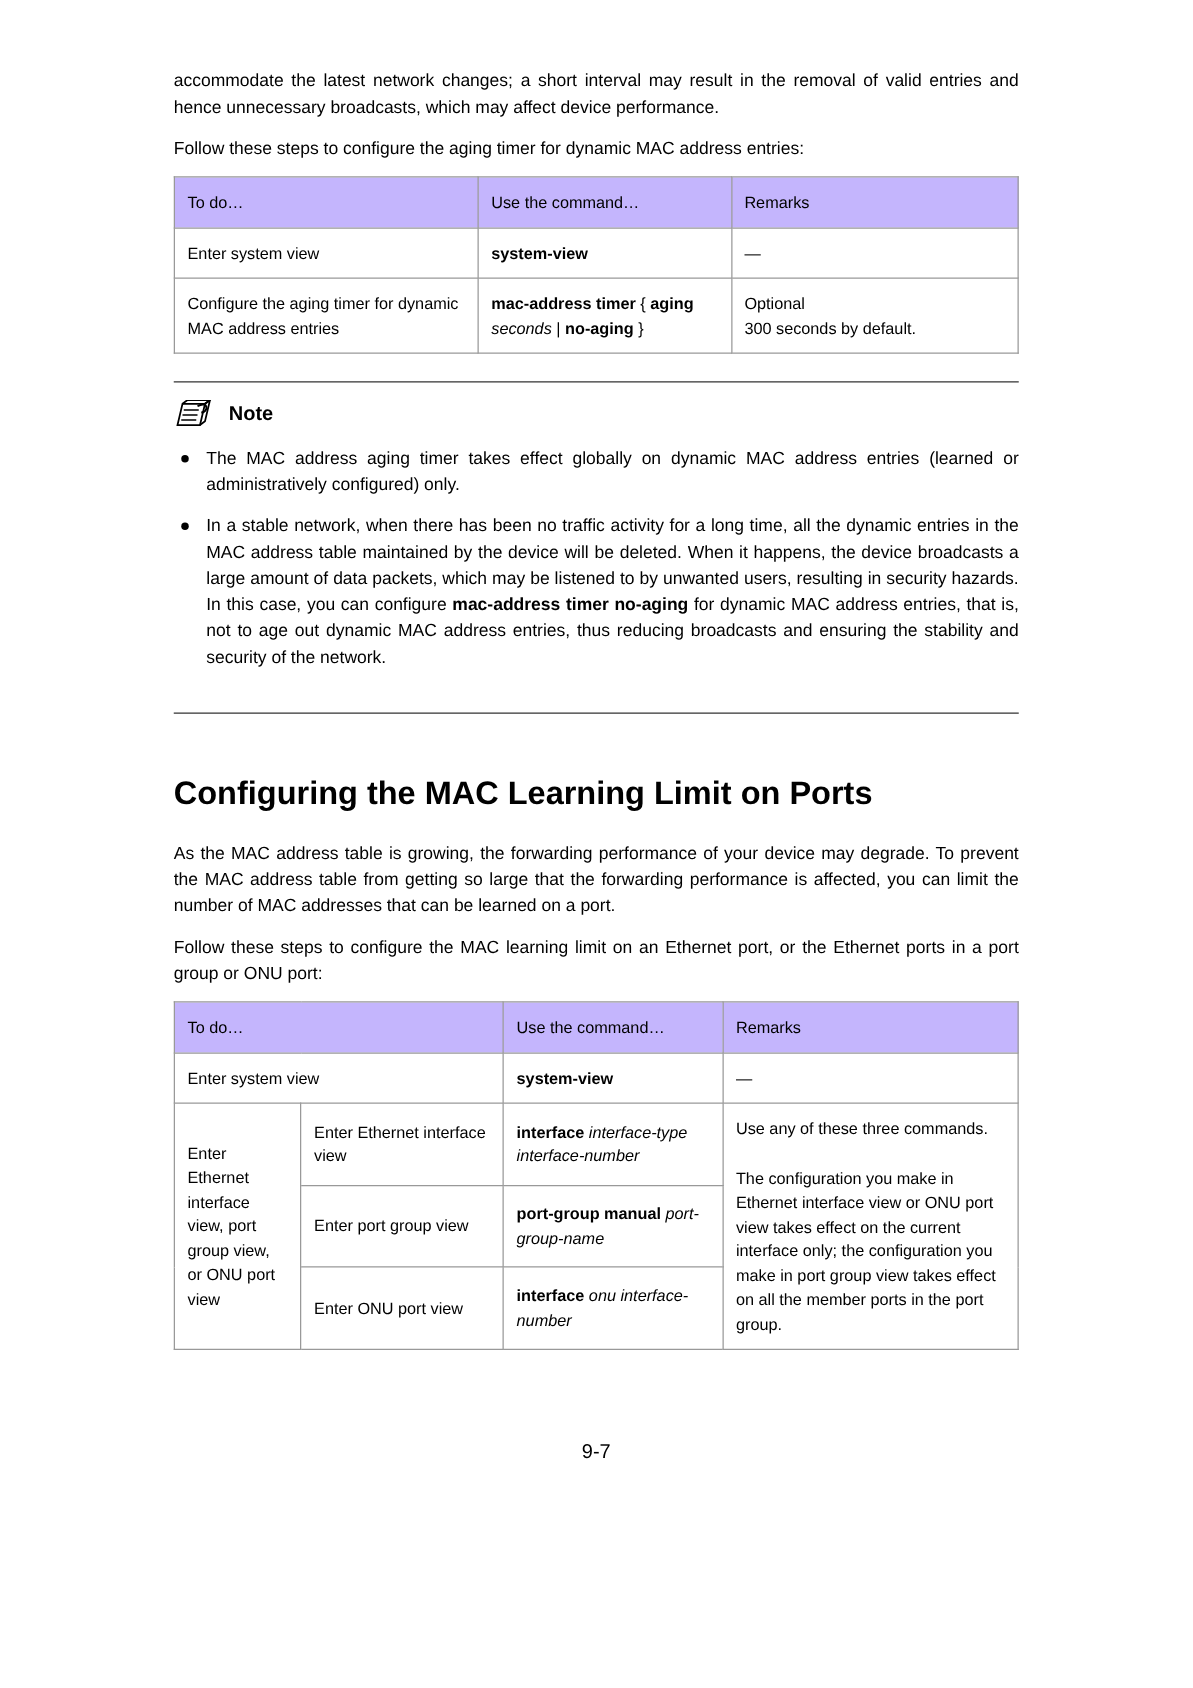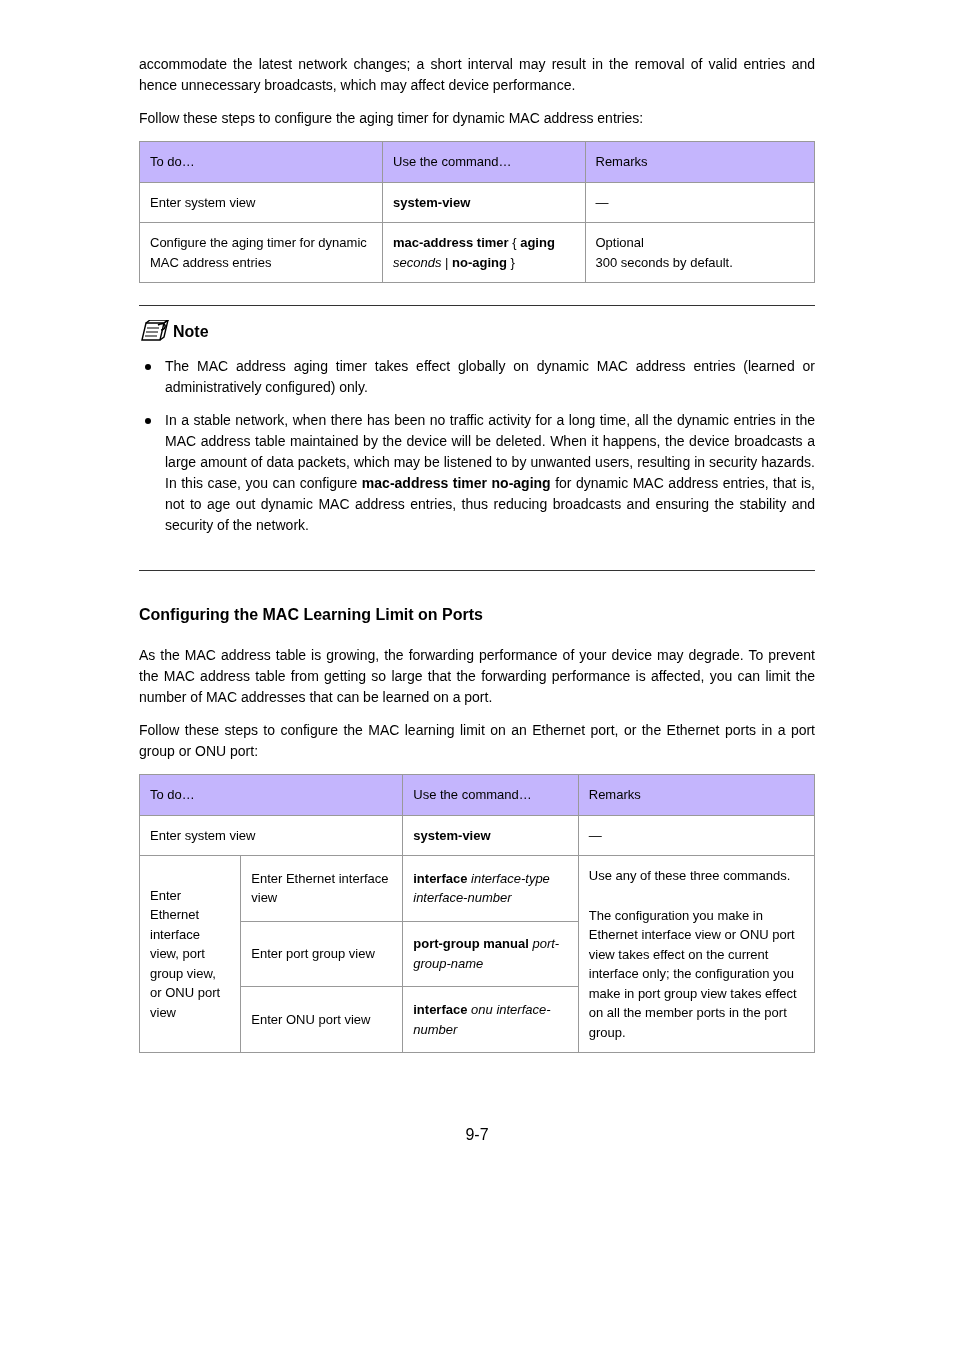--- a/index.html
+++ b/index.html
@@ -37,21 +37,21 @@
   }
   .note-box {
     border-top: 1px solid #333;
     border-bottom: 1px solid #333;
     margin: 22px 0 30px 0;
     padding: 14px 0 22px 0;
   }
   .note-head {
     display: flex;
     align-items: flex-start;
-    gap: 4px;
+    gap: 14px;
     margin-bottom: 12px;
   }
   .note-head svg { display:block; }
   .note-head .note-label {
     font-weight: bold;
     font-size: 16px;
   }
   ul.bullets {
     list-style: none;
     padding: 0;
@@ -67,23 +67,23 @@
     content: "";
     position: absolute;
     left: 6px;
     top: 0.55em;
     width: 6px;
     height: 6px;
     background: #000;
     border-radius: 50%;
   }
   h2.section {
-    font-size: 16px;
+    font-size: 26px;
     font-weight: bold;
-    margin: 32px 0 18px 0;
+    margin: 44px 0 18px 0;
   }
   .kw { font-weight: bold; }
   .arg { font-style: italic; }
   .pageno {
     text-align: center;
     font-size: 16px;
     margin-top: 70px;
   }
   .w-todo { width: 36%; }
   .w-cmd  { width: 30%; }

